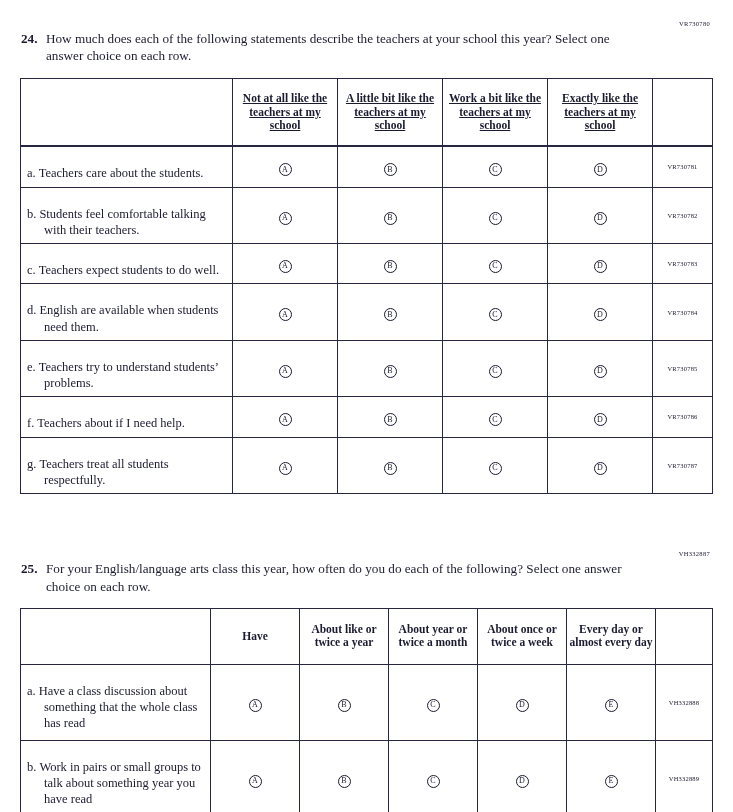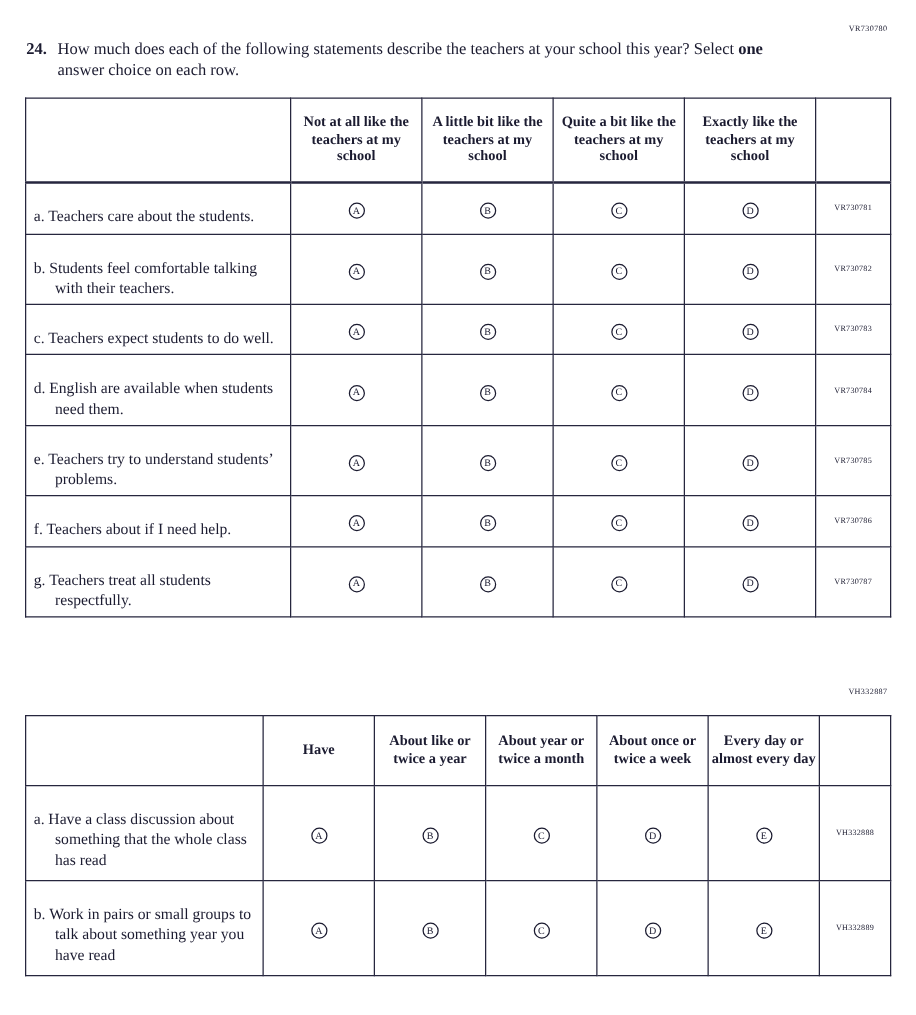--- a/index.html
+++ b/index.html
@@ -21,38 +21,38 @@
   }
   .prompt {
     position: relative;
     margin: 1px 0 0 0;
     padding-left: 26px;
     font-size: 13.2px;
     line-height: 1.32;
     max-width: 618px;
   }
   .qnum { position: absolute; left: 1px; font-weight: bold; text-align: center; }
-  .prompt b { font-weight: bold; }
+  .prompt b { font-weight: normal; }
 
   table.grid {
     border-collapse: collapse;
     table-layout: fixed;
     margin-top: 13px;
     width: 692px;
   }
   .grid th, .grid td { border: 1px solid #26263e; }
   th.hdr {
     font-size: 11.5px;
     font-weight: bold;
     text-align: center;
     vertical-align: middle;
     line-height: 1.14;
     padding: 3px 2px;
   }
-  .t24 thead th { border-bottom-width: 2px; height: 68px; }
+  .t24 thead th { border-bottom-width: 2px; height: 68px; text-decoration: underline; }
   .t25 thead th { height: 56px; }
 
   td.stem { vertical-align: top; padding: 18px 4px 5px 6px; font-size: 12.5px; line-height: 1.3; }
   .stemwrap { padding-left: 17px; text-indent: -17px; }
   .rl { margin-right: 3px; }
 
   td.opt { text-align: center; vertical-align: middle; }
   .bubble {
     display: inline-flex;
     align-items: center;
@@ -90,21 +90,21 @@
           <col style="width:105px">
           <col style="width:105px">
           <col style="width:105px">
           <col style="width:60px">
       </colgroup>
       <thead>
         <tr>
           <th class="hdr"></th>
           <th class="hdr">Not at all like the teachers at my school</th>
           <th class="hdr">A little bit like the teachers at my school</th>
-          <th class="hdr">Quite a bit like the teachers at my school</th>
+          <th class="hdr">Work a bit like the teachers at my school</th>
           <th class="hdr">Exactly like the teachers at my school</th>
           <th class="hdr"></th>
         </tr>
       </thead>
       <tbody>
         <tr>
           <td class="stem">
               <div class="stemwrap"><span class="rl">a.</span><span>Teachers care about the students.</span></div>
             </td>
           <td class="opt"><span class="bubble">A</span></td>
@@ -172,20 +172,21 @@
           <td class="opt"><span class="bubble">C</span></td>
           <td class="opt"><span class="bubble">D</span></td>
           <td class="codecell">VR730787</td>
         </tr>
       </tbody>
     </table>
   </section>
 
   <section class="q q25">
     <div class="codeline">VH332887</div>
+    <p class="prompt"><span class="qnum">25.</span><span>For your English/language arts class this year, how often do you do each of the following? Select </span><b>one</b><span> answer choice on each row.</span></p>
 
     <table class="grid t25">
       <colgroup>
         <col style="width:190px">
           <col style="width:89px">
           <col style="width:89px">
           <col style="width:89px">
           <col style="width:89px">
           <col style="width:89px">
           <col style="width:57px">

